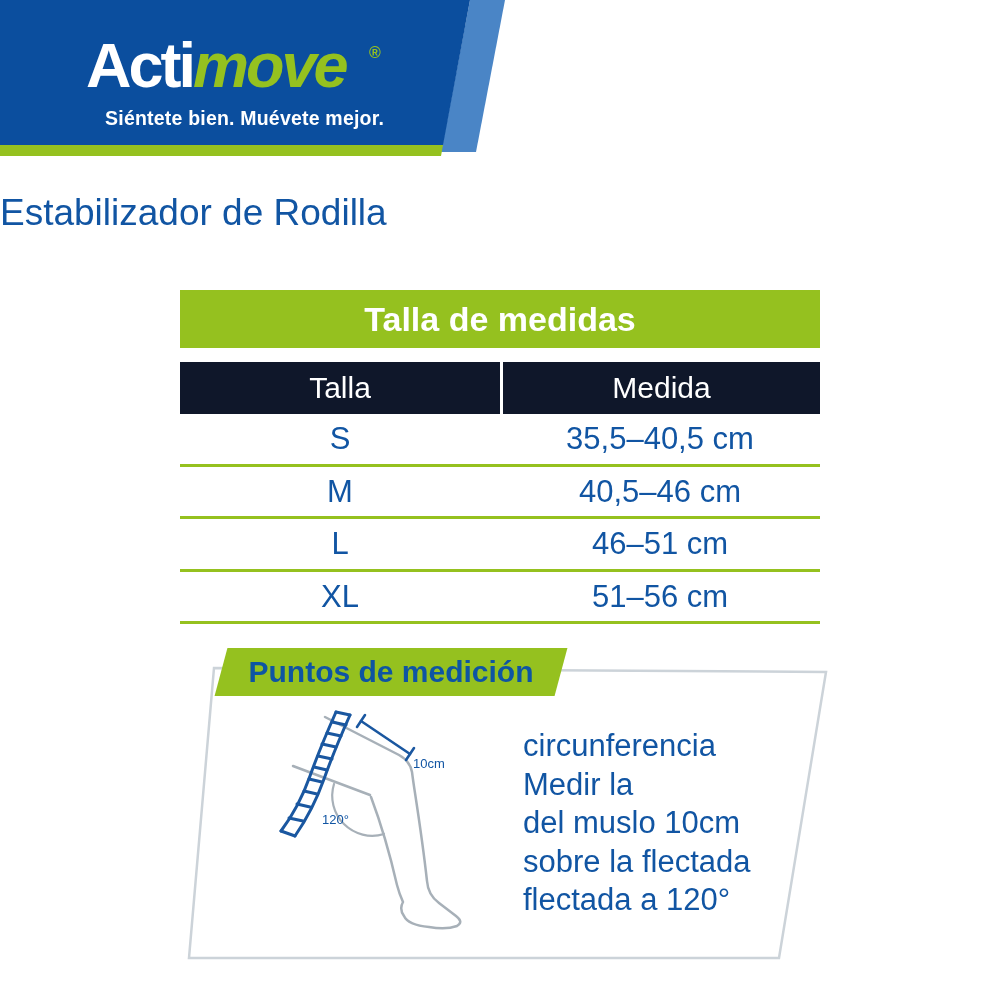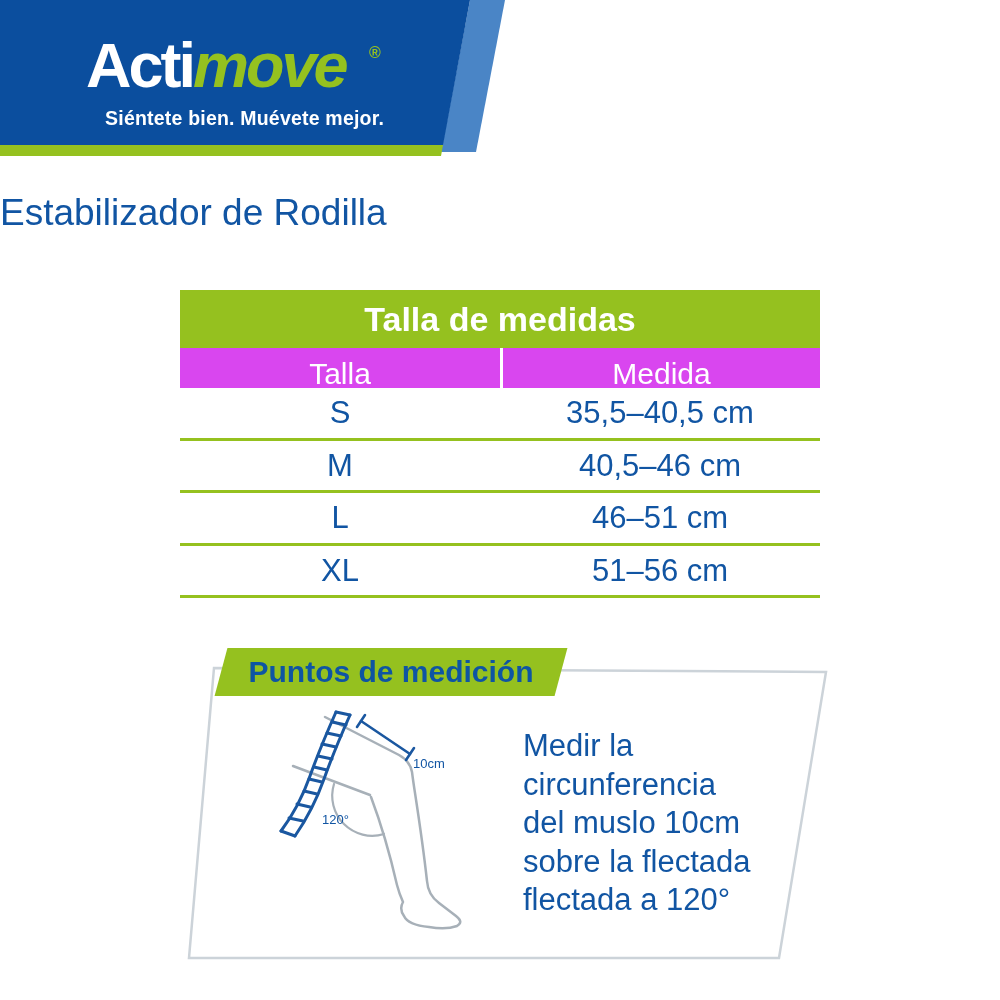--- a/index.html
+++ b/index.html
@@ -18,21 +18,21 @@
     color:#ffffff;font-size:19.5px;font-weight:bold;letter-spacing:0.2px;}
 
   
   .page-title{position:absolute;left:0;top:192px;width:1000px;text-align:left;
     font-size:37px;font-weight:normal;color:#1155a3;}
 
   
   .size-table{position:absolute;left:180px;top:290px;width:640px;}
   .st-title{height:58px;background:#95c11f;color:#ffffff;font-weight:bold;
     font-size:34px;text-align:center;line-height:58px;}
-  .st-cols{margin-top:0;height:40px;background:#d946ef;display:flex;
+  .st-cols{margin-top:14px;height:52px;background:#0f172a;display:flex;
     color:#ffffff;font-size:30px;line-height:52px;text-align:center;}
   .st-c1{width:320px;}
   .st-c2{width:320px;border-left:3px solid #ffffff;box-sizing:border-box;}
   .st-row{display:flex;height:52.5px;border-bottom:3px solid #95c11f;
     box-sizing:border-box;color:#1155a3;font-size:31px;text-align:center;}
   .st-row .st-c1,.st-row .st-c2{line-height:49px;border-left:none;}
 
   
   .pm-banner{position:absolute;left:221px;top:648px;width:340px;height:48px;
     background:#95c11f;transform:skewX(-15deg);}
@@ -116,22 +116,22 @@
       <div class="st-c1">XL</div>
       <div class="st-c2">51–56 cm</div>
     </div>
   </div>
 
   <div class="pm-banner">
     <div class="pm-banner-text">Puntos de medición</div>
   </div>
 
   <div class="pm-instruction">
+    <div>circunferencia</div>
     <div>Medir la</div>
-    <div>circunferencia</div>
     <div>del muslo 10cm</div>
     <div>sobre la flectada</div>
     <div>flectada a 120°</div>
   </div>
 
   <div class="diagram-label label-10cm">10cm</div>
   <div class="diagram-label label-120">120°</div>
 
 </div>
 

